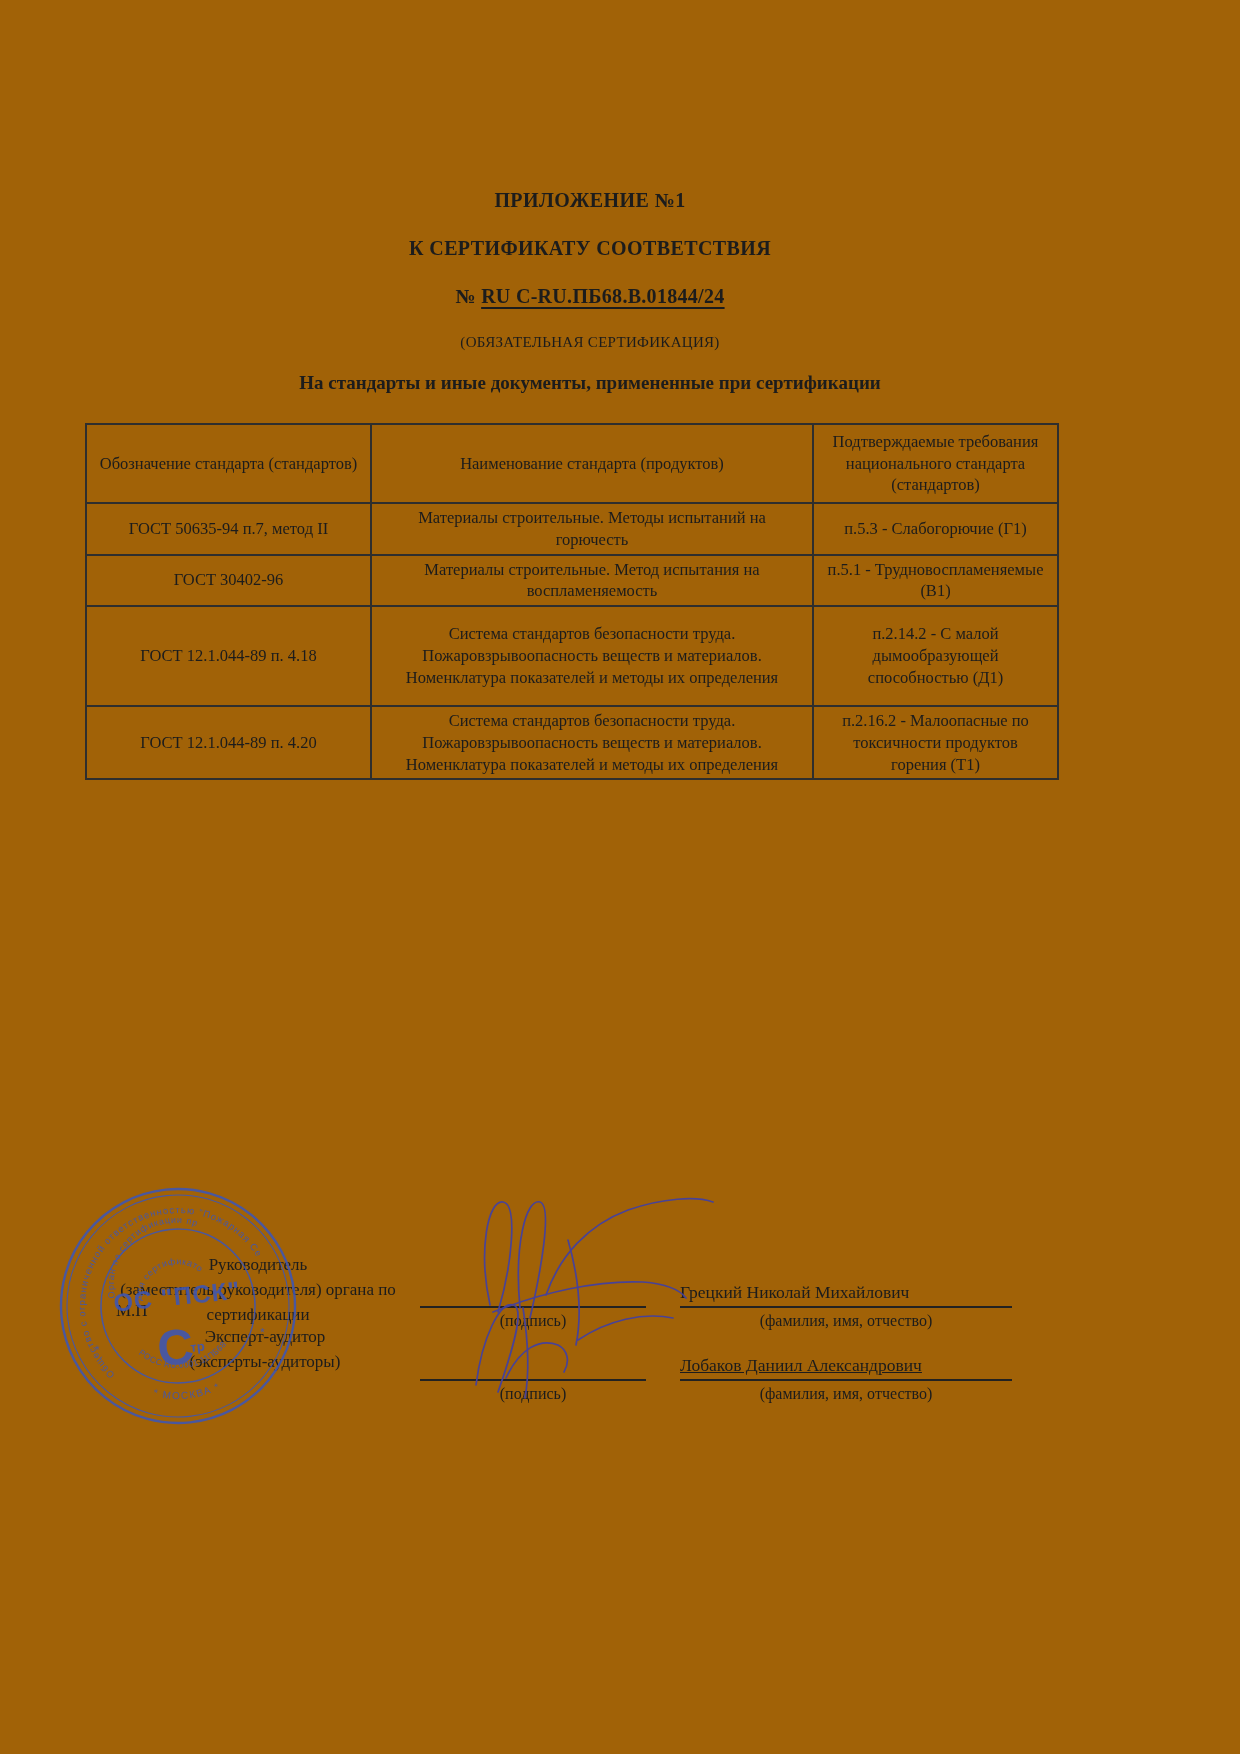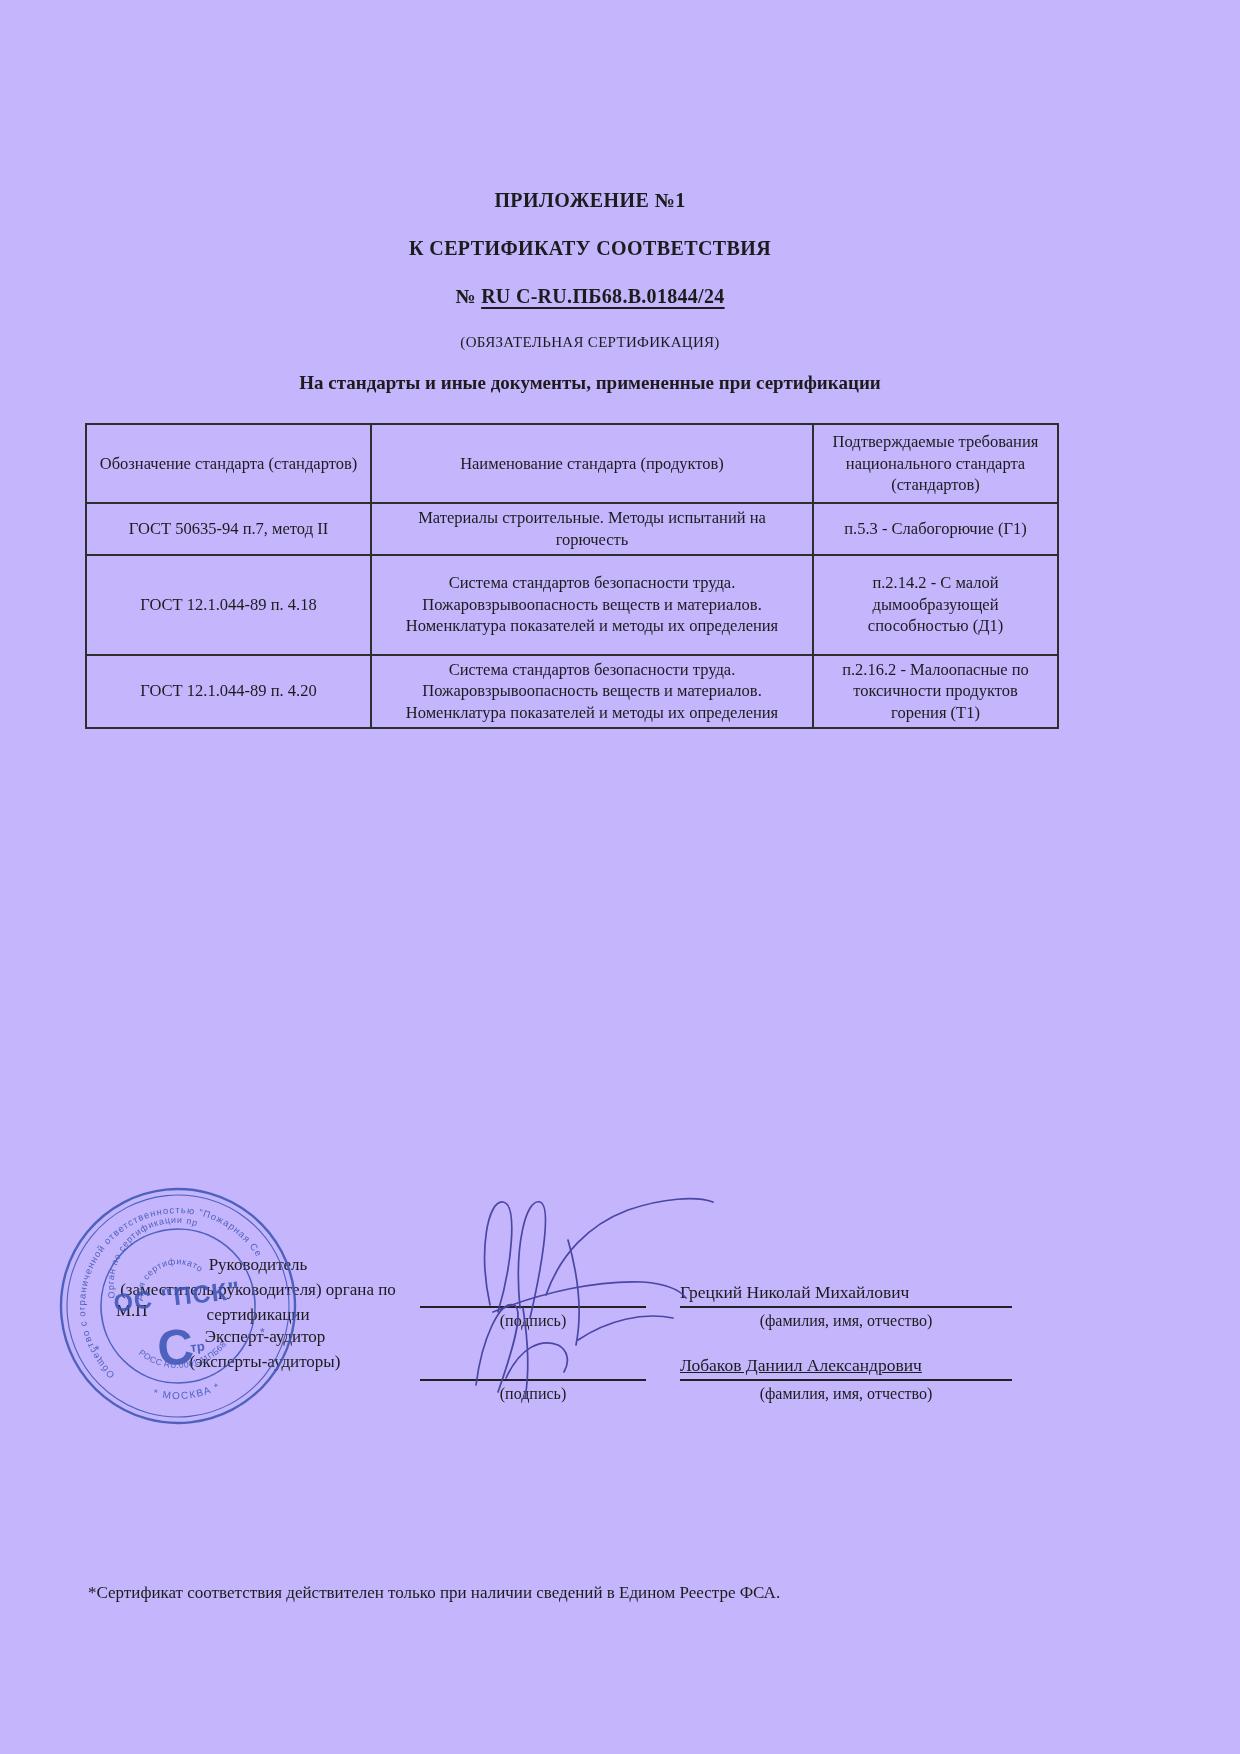--- a/index.html
+++ b/index.html
@@ -1,18 +1,18 @@
 <!DOCTYPE html>
 <html><head>
 <meta charset="utf-8">
 <style>
   * { margin:0; padding:0; box-sizing:border-box; }
   html,body { width:1240px; height:1754px; }
   body { background:#ffffff; position:relative; font-family:"Liberation Serif", serif; color:#1c1c1c; }
-  .page { position:absolute; inset:0; background:#c4b5fd; overflow:hidden; }
+  .page { position:absolute; inset:0; background:#a16207; overflow:hidden; }
 
   
   .doc-header { position:absolute; left:85px; width:1010px; text-align:center; }
   .h-line1 { top:189px; font-size:20px; font-weight:bold; position:absolute; width:100%; letter-spacing:.4px; }
   .h-line2 { top:237px; font-size:20px; font-weight:bold; position:absolute; width:100%; letter-spacing:.4px; }
   .h-line3 { top:285px; font-size:20px; font-weight:bold; position:absolute; width:100%; letter-spacing:.3px; }
   .h-line3 .underline { text-decoration:underline; text-underline-offset:4px; }
   .h-line4 { top:334px; font-size:15px; position:absolute; width:100%; letter-spacing:.3px; }
   .h-line5 { top:372px; font-size:19px; font-weight:bold; position:absolute; width:100%;text-align:center; }
 
@@ -79,20 +79,25 @@
         <tr class="row-head">
       <th>Обозначение стандарта (стандартов)</th>
       <th>Наименование стандарта (продуктов)</th>
       <th>Подтверждаемые требования национального стандарта (стандартов)</th>
     </tr>
     <tr class="row-1">
       <td>ГОСТ 50635-94 п.7, метод II</td>
       <td>Материалы строительные. Методы испытаний на горючесть</td>
       <td>п.5.3 - Слабогорючие (Г1)</td>
     </tr>
+    <tr class="row-2">
+      <td>ГОСТ 30402-96</td>
+      <td>Материалы строительные. Метод испытания на воспламеняемость</td>
+      <td>п.5.1 - Трудновоспламеняемые (В1)</td>
+    </tr>
     <tr class="row-3">
       <td>ГОСТ 12.1.044-89 п. 4.18</td>
       <td>Система стандартов безопасности труда. Пожаровзрывоопасность веществ и материалов. Номенклатура показателей и методы их определения</td>
       <td>п.2.14.2 - С малой дымообразующей способностью (Д1)</td>
     </tr>
     <tr class="row-4">
       <td>ГОСТ 12.1.044-89 п. 4.20</td>
       <td>Система стандартов безопасности труда. Пожаровзрывоопасность веществ и материалов. Номенклатура показателей и методы их определения</td>
       <td>п.2.16.2 - Малоопасные по токсичности продуктов горения (Т1)</td>
     </tr>
@@ -156,16 +161,15 @@
       <path d="M 65,132 C 115,112 170,100 215,102 C 240,104 252,110 258,118"></path>
       <path d="M 140,60 C 150,95 155,130 148,165"></path>
       <path d="M 150,160 C 180,140 215,132 245,138"></path>
       <path d="M 48,205 C 54,158 72,120 86,125 C 97,130 84,172 70,212"></path>
       <path d="M 78,198 C 92,168 112,158 130,165 C 140,170 142,182 136,192"></path>
       <path d="M 95,128 C 100,160 102,190 97,218"></path>
     </g>
   </svg>
 
   <div class="abs doc-footer">
-    <div>*Сертификат соответствия действителен только при наличии сведений в Едином Реестре ФСА.</div>
   </div>
 
 </div>
 
 </body></html>

